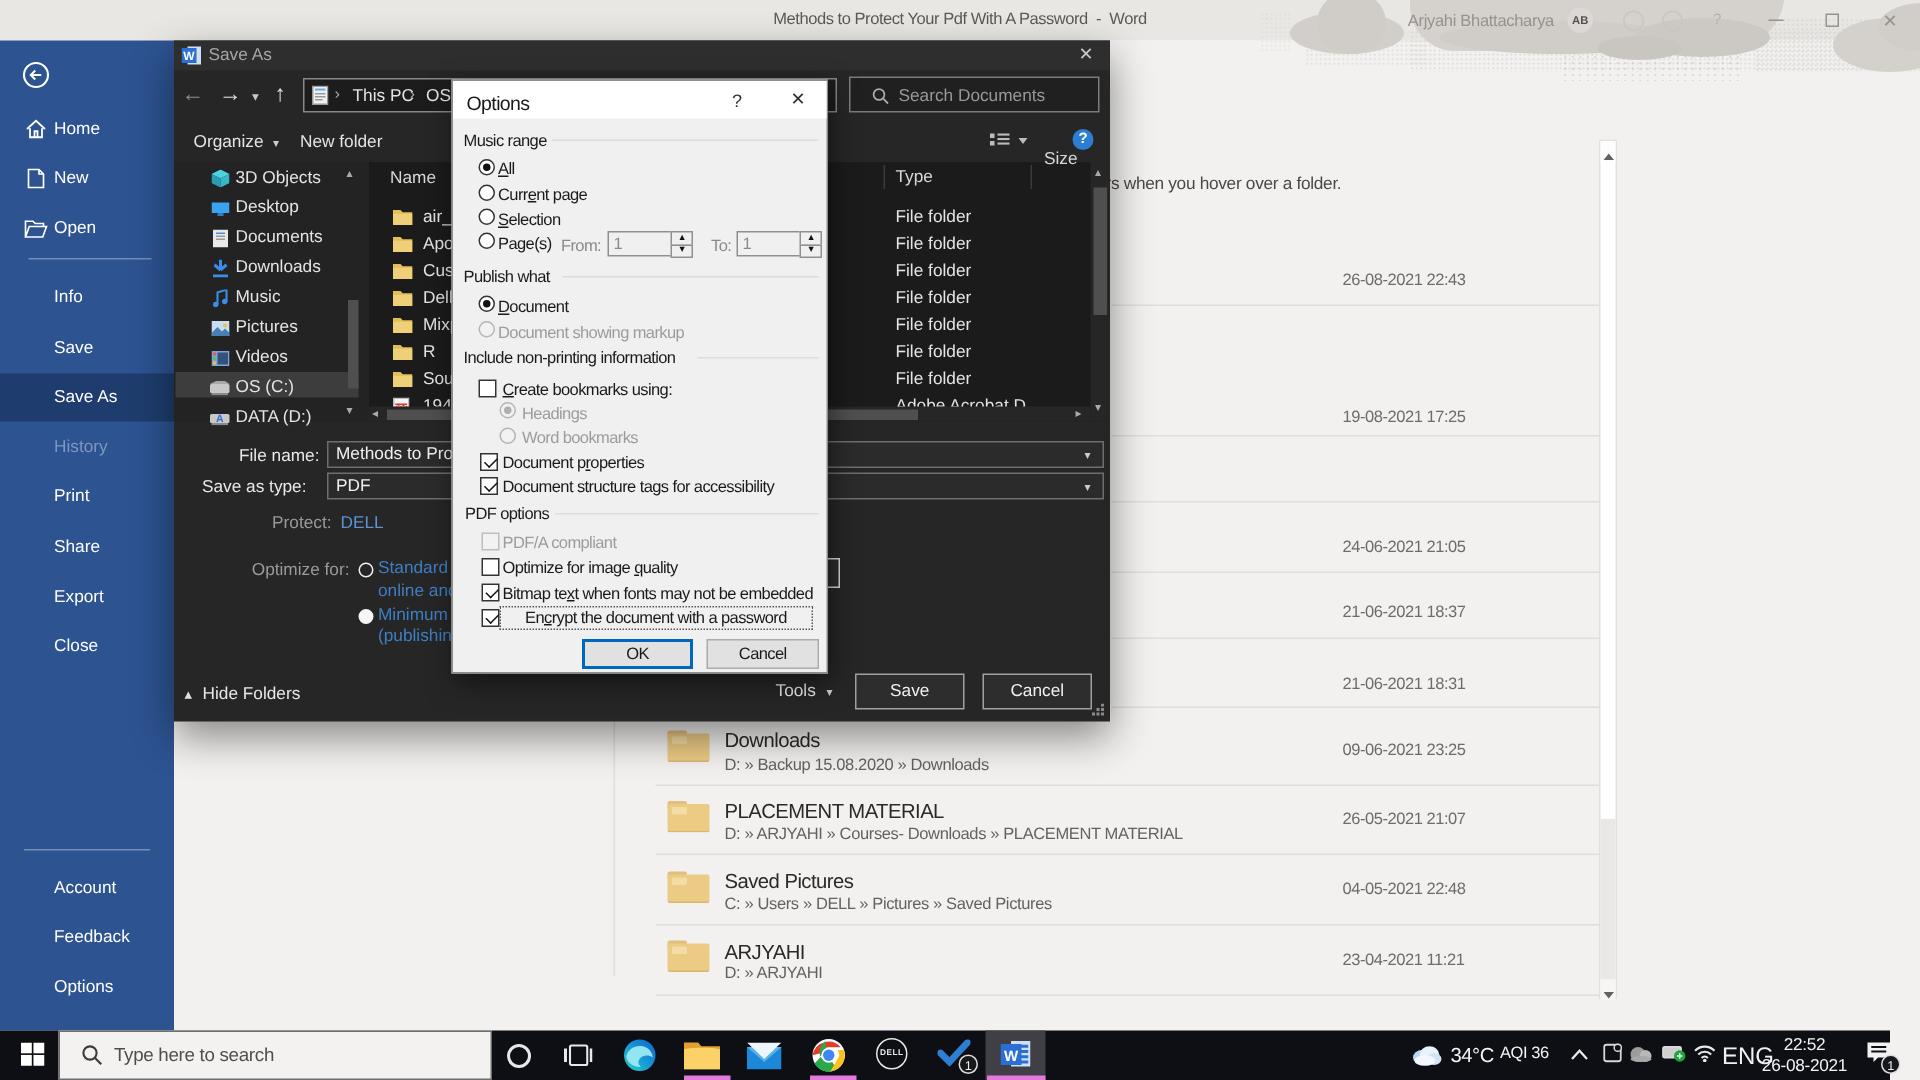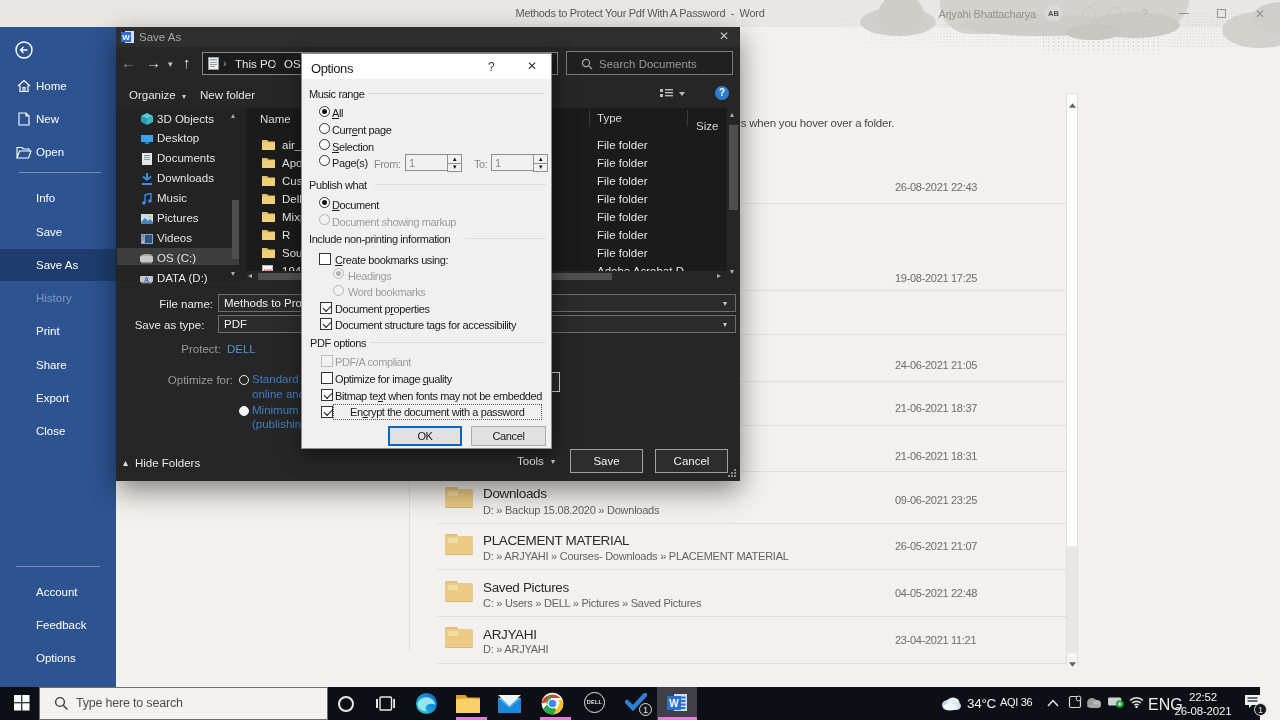--- a/index.html
+++ b/index.html
@@ -284,21 +284,21 @@
   <div class="a dtext" style="left:41px;top:245px">DATA (D:)</div>
 
   <div class="a" style="left:115px;top:84px;color:#aaa;font-size:8px">▴</div>
   <div class="a" style="left:116px;top:173px;width:7px;height:59px;background:#4f4f4f"></div>
   <div class="a" style="left:115px;top:242px;color:#aaa;font-size:8px">▾</div>
 </div>
 
 <div class="a" style="left:116px;top:27px;width:624px;height:454px;font-size:11.5px;pointer-events:none">
   <div class="a" style="left:144px;top:86px;color:#d8d8d8">Name</div>
   <div class="a" style="left:481px;top:85px;color:#d8d8d8">Type</div>
-  <div class="a" style="left:580px;top:93px;color:#d8d8d8">Size</div>
+  <div class="a" style="left:580px;top:73px;color:#d8d8d8">Size</div>
   <div class="a" style="left:473px;top:83px;width:1px;height:16px;background:#3a3a3a"></div>
   <div class="a" style="left:571px;top:83px;width:1px;height:16px;background:#3a3a3a"></div>
 
   <svg class="a" style="left:146px;top:112px" width="13" height="11" viewBox="0 0 13 11">
         <path d="M0 1 H5 L6.5 2.5 H13 V11 H0 Z" fill="#e3bd56"></path>
         <path d="M0 3.5 H13 V11 H0 Z" fill="#efd078"></path>
       </svg>
   <div class="a dtext" style="left:166px;top:112px">air_po</div>
   <svg class="a" style="left:146px;top:130px" width="13" height="11" viewBox="0 0 13 11">
         <path d="M0 1 H5 L6.5 2.5 H13 V11 H0 Z" fill="#e3bd56"></path>

